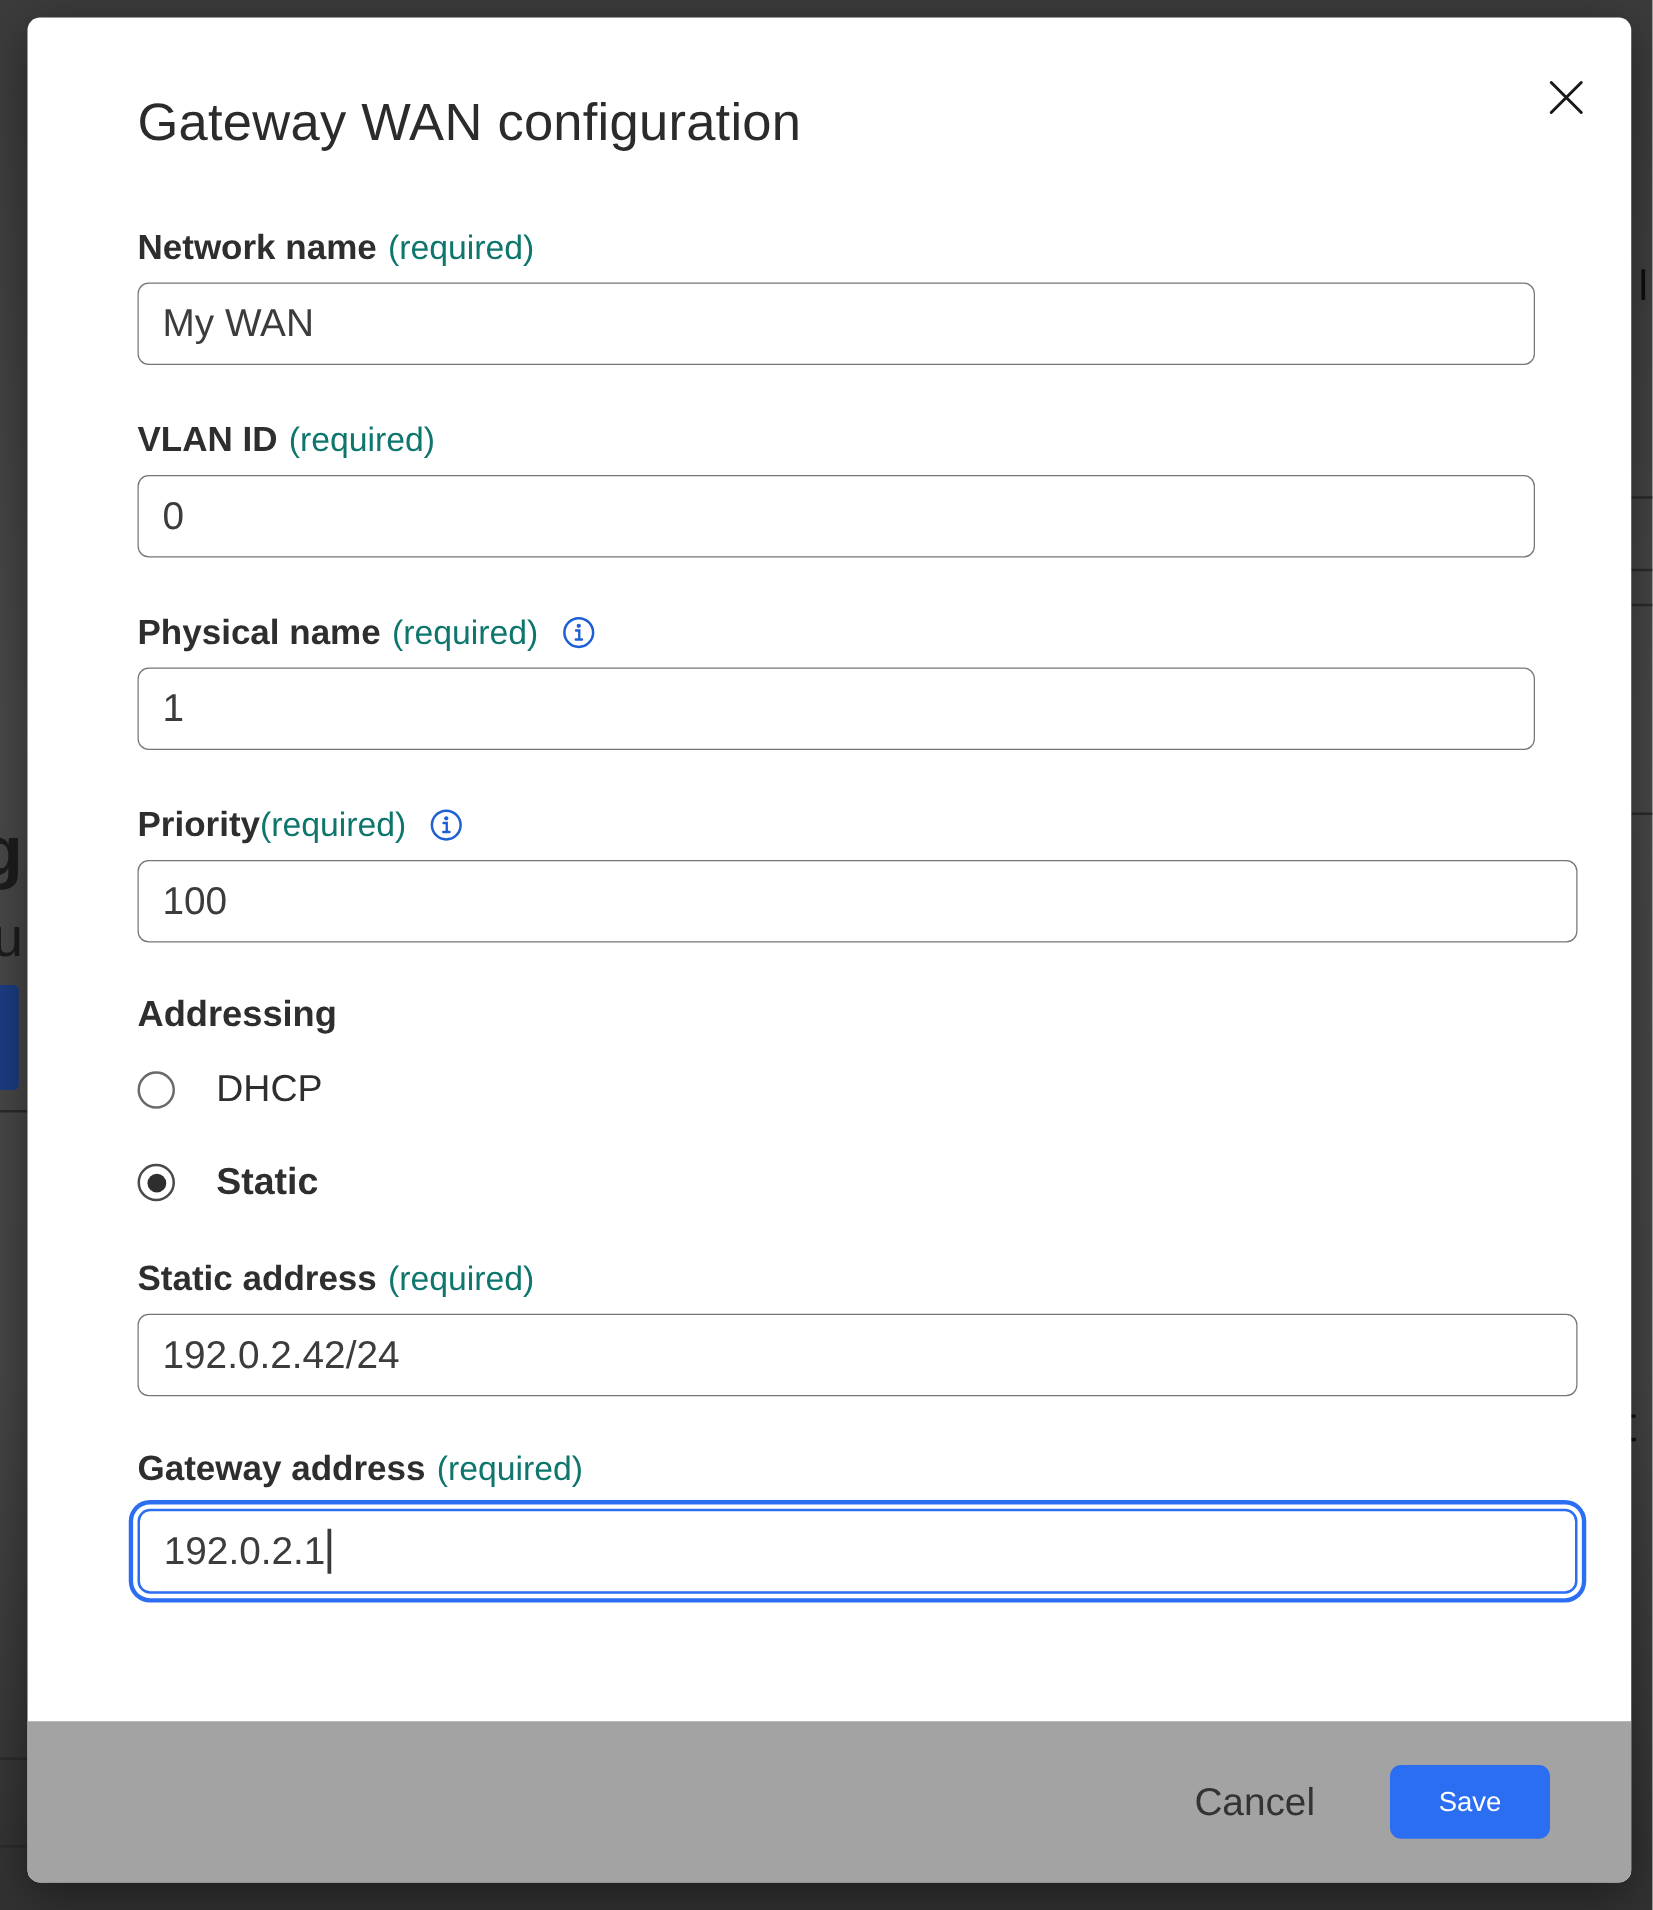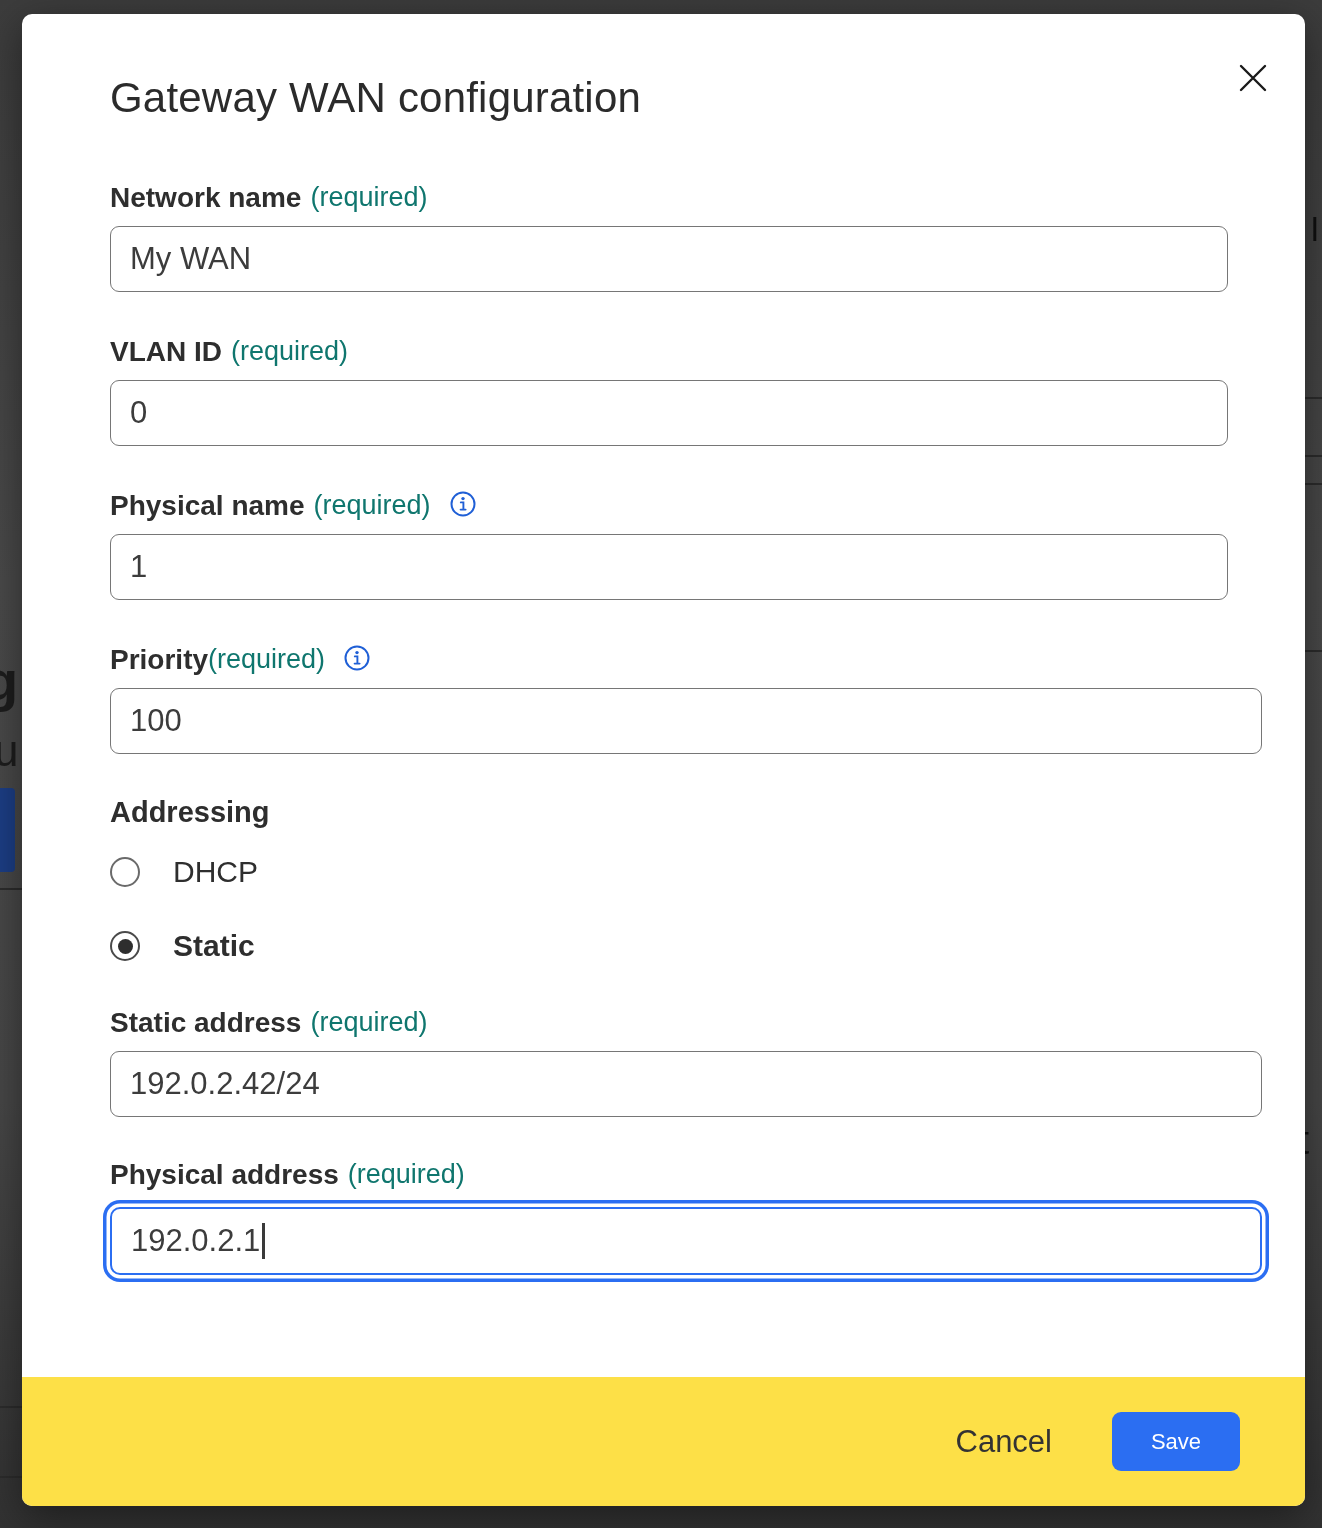--- a/index.html
+++ b/index.html
@@ -34,21 +34,21 @@
   .modal-title{
     font-size:42px;color:#2b2b2b;font-weight:400;letter-spacing:.2px;
     margin:14px 0 0 22px;line-height:1.15;
   }
   .close-btn{
     position:absolute;top:40px;right:28px;width:48px;height:48px;border:none;background:transparent;
     cursor:pointer;padding:0;
   }
   .close-btn svg{display:block;margin:auto;}
 
-  .field-label{margin:0 0 0 22px;display:flex;align-items:flex-start;font-size:28px;color:#2e2e2e;}
+  .field-label{margin:0 0 0 22px;display:flex;align-items:center;font-size:28px;color:#2e2e2e;}
   .lbl{font-weight:700;}
   .req{font-weight:400;margin-left:9px;font-size:27px;color:#0f766e;}
   .req.tight{margin-left:0;}
   .info-icon{margin-left:18px;display:inline-flex;cursor:pointer;}
 
   .mt-title-gap{margin-top:60px;}
   .mt-section{margin-top:44px;}
   .mt-section-sm{margin-top:42px;}
 
   .text-input{
@@ -81,21 +81,21 @@
   }
   .radio-circle.selected{border-color:#4a4a4a;}
   .radio-circle.selected::after{
     content:"";width:15px;height:15px;border-radius:50%;background:#2e2e2e;display:block;
   }
   .radio-label{margin-left:33px;font-size:30px;color:#2e2e2e;}
   .radio-label.bold{font-weight:700;}
 
   
   .modal-footer{
-    position:absolute;left:0;right:0;bottom:0;height:129px;background:#fde047;
+    position:absolute;left:0;right:0;bottom:0;height:129px;background:#a3a3a3;
     display:flex;align-items:center;justify-content:flex-end;padding-right:65px;box-sizing:border-box;
   }
   .cancel-btn{
     background:transparent;border:none;font-family:inherit;font-size:31px;color:#333;
     cursor:pointer;margin-right:48px;padding:8px 12px;
   }
   .save-btn{
     width:128px;height:59px;background:#2b6ef2;border:none;border-radius:9px;
     font-family:inherit;font-size:22px;color:#ffffff;cursor:pointer;
   }
@@ -181,21 +181,21 @@
       <span class="radio-label bold">Static</span>
     </label>
 
     <div class="field-label mt-section">
       <span class="lbl">Static address</span>
       <span class="req">(required)</span>
     </div>
     <input class="text-input w-wide" type="text" value="192.0.2.42/24" style="">
 
     <div class="field-label mt-section-sm">
-      <span class="lbl">Physical address</span>
+      <span class="lbl">Gateway address</span>
       <span class="req">(required)</span>
     </div>
     <div class="focused-input">
       <span>192.0.2.1</span>
       <span class="caret"></span>
     </div>
   </div>
 
   <div class="modal-footer">
     <button class="cancel-btn">Cancel</button>

